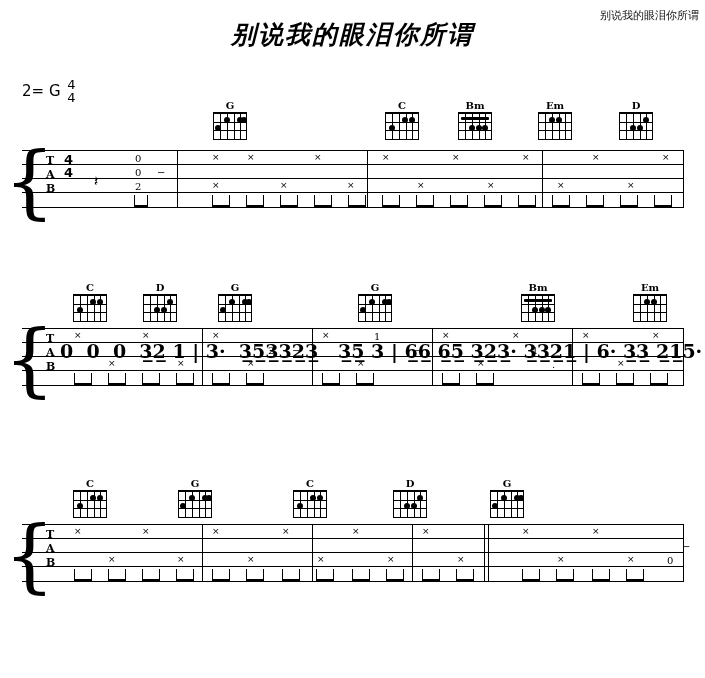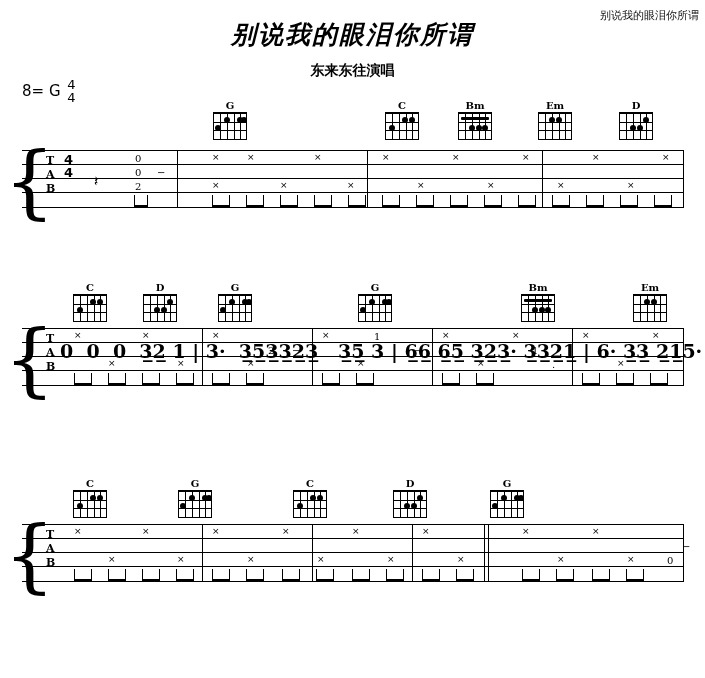--- a/index.html
+++ b/index.html
@@ -118,24 +118,23 @@
   }
   .j1{top:240px;left:60px;}
 </style>
 </head>
 <body>
 
 <div class="sheet">
 
   <div class="site-tag">别说我的眼泪你所谓</div>
   <div class="title">别说我的眼泪你所谓</div>
-  <div class="subtitle">东来东往演唱</div>
 
   <div class="keysig">
-    <span>8= G</span>
+    <span>2= G</span>
     <span class="frac">
       <span class="num">4</span>
       <span class="den">4</span>
     </span>
   </div>
 
   <div class="system sys1">
 
     <div class="chordbox" style="left:210px;top:0px;">
       <div class="cname">G</div>

